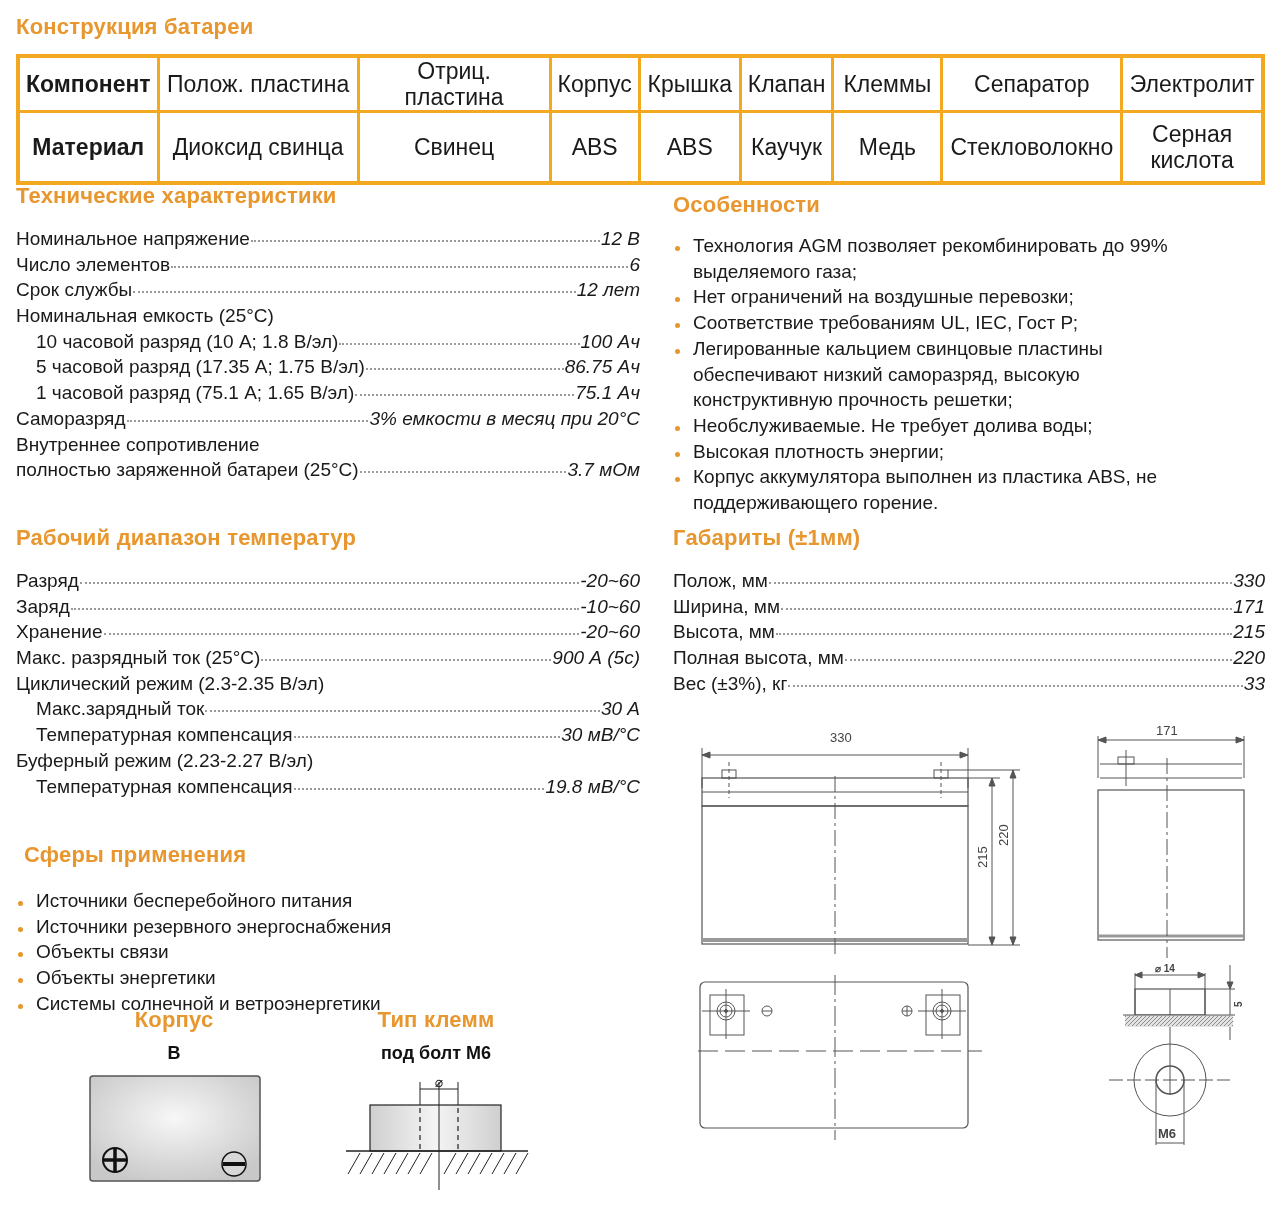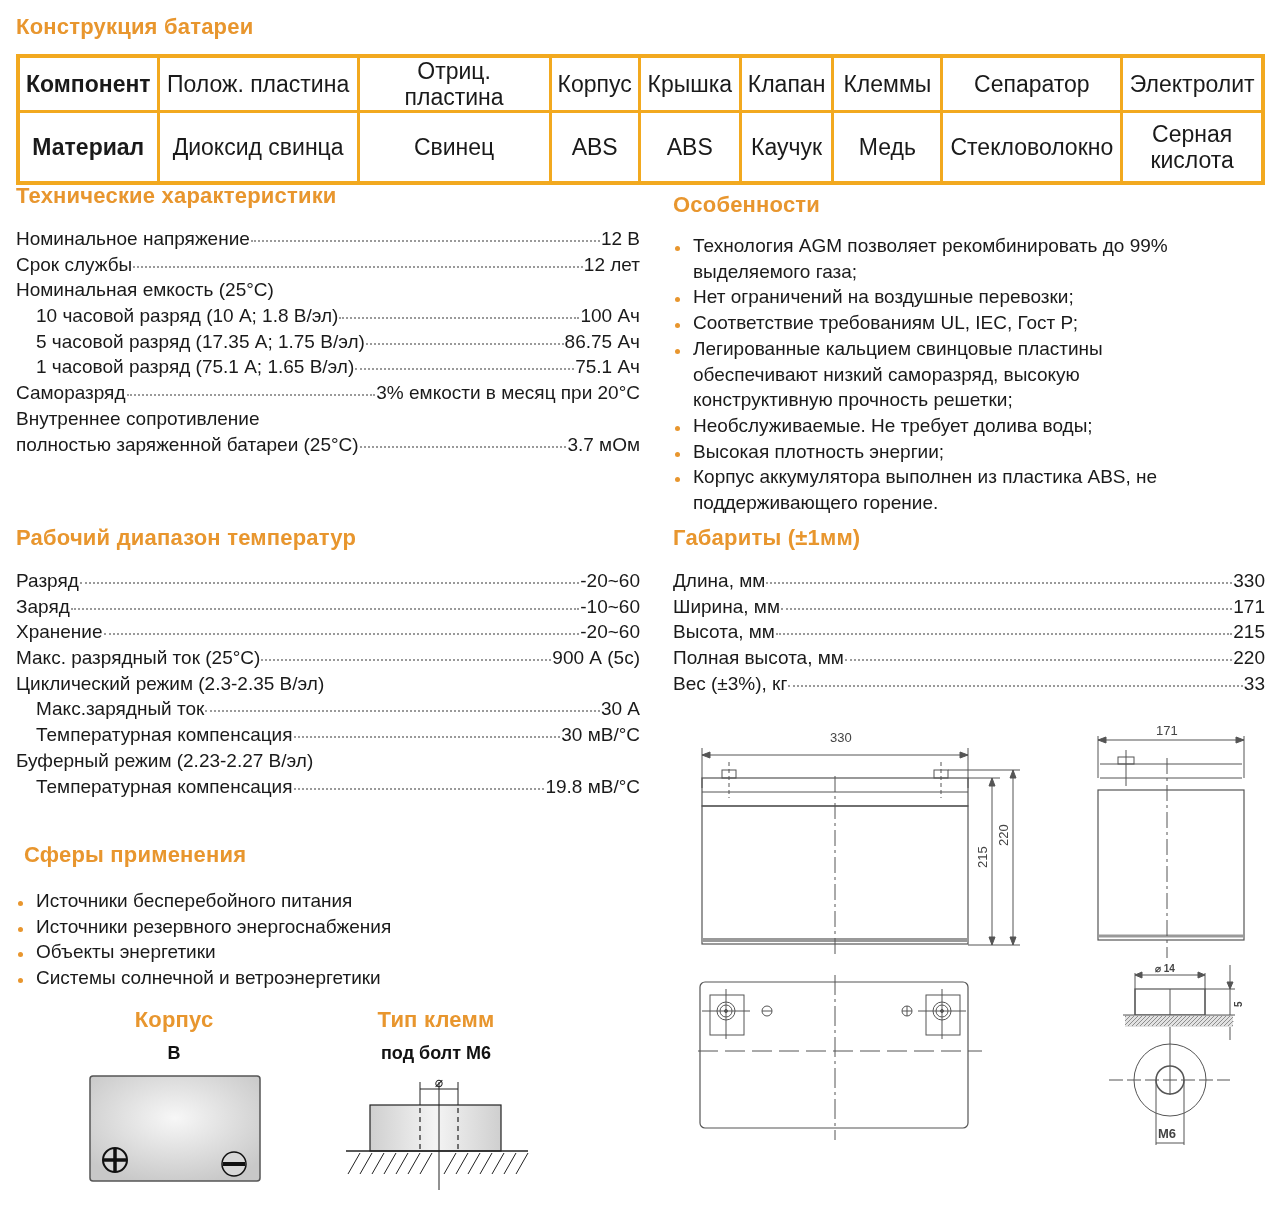--- a/index.html
+++ b/index.html
@@ -30,21 +30,21 @@
 
   
   .spec { position: absolute; font-size: 19px; line-height: 25.7px; }
   .spec-row { display: flex; align-items: baseline; white-space: nowrap; height: 25.7px; }
   .spec-row.indent { padding-left: 20px; }
   .spec-row .k { flex: 0 0 auto; }
   .spec-row .dots {
     flex: 1 1 auto; overflow: hidden; margin: 0 1px; height: 1em;
     border-bottom: 2px dotted #9a9a9a; transform: translateY(-3px);
   }
-  .spec-row .v { flex: 0 0 auto; }
+  .spec-row .v { flex: 0 0 auto; font-style: italic; }
 
   
   ul.blist { position: absolute; list-style: none; font-size: 19px; line-height: 25.7px; }
   ul.blist li { position: relative; padding-left: 20px; }
   ul.blist li .bullet {
     position: absolute; left: 2px; top: 13px; width: 5px; height: 5px;
     background: #e8962e; border-radius: 50%;
   }
 
   .caption-title { text-align: center; }
@@ -82,20 +82,25 @@
   </table>
 
 <div class="abs h-orange" style="left:16px; top:183px;">Технические характеристики</div>
 <div class="spec" style="left:16px; top:226px; width:624px;">
   <div class="spec-row">
       <span class="k">Номинальное напряжение</span>
       <span class="dots"></span>
       <span class="v">12 В</span>
     </div>
   <div class="spec-row">
+      <span class="k">Число элементов</span>
+      <span class="dots"></span>
+      <span class="v">6</span>
+    </div>
+  <div class="spec-row">
       <span class="k">Срок службы</span>
       <span class="dots"></span>
       <span class="v">12 лет</span>
     </div>
   <div class="spec-row">
       <span class="k">Номинальная емкость (25°C)</span>
     </div>
   <div class="spec-row indent">
       <span class="k">10 часовой разряд (10 А; 1.8 В/эл)</span>
       <span class="dots"></span>
@@ -178,21 +183,21 @@
   <div class="spec-row indent">
       <span class="k">Температурная компенсация</span>
       <span class="dots"></span>
       <span class="v">19.8 мВ/°C</span>
     </div>
 </div>
 
 <div class="abs h-orange" style="left:673px; top:525px;">Габариты (±1мм)</div>
 <div class="spec" style="left:673px; top:568px; width:592px;">
   <div class="spec-row">
-      <span class="k">Длина, мм</span>
+      <span class="k">Полож, мм</span>
       <span class="dots"></span>
       <span class="v">330</span>
     </div>
   <div class="spec-row">
       <span class="k">Ширина, мм</span>
       <span class="dots"></span>
       <span class="v">171</span>
     </div>
   <div class="spec-row">
       <span class="k">Высота, мм</span>
@@ -208,20 +213,21 @@
       <span class="k">Вес (±3%), кг</span>
       <span class="dots"></span>
       <span class="v">33</span>
     </div>
 </div>
 
 <div class="abs h-orange" style="left:16px; top:842px;margin-left:8px;">Сферы применения</div>
 <ul class="blist" style="left:16px; top:852px; width:600px;margin-top:36px;">
   <li><span class="bullet"></span><span>Источники бесперебойного питания</span></li>
   <li><span class="bullet"></span><span>Источники резервного энергоснабжения</span></li>
+  <li><span class="bullet"></span><span>Объекты связи</span></li>
   <li><span class="bullet"></span><span>Объекты энергетики</span></li>
   <li><span class="bullet"></span><span>Системы солнечной и ветроэнергетики</span></li>
 </ul>
 
 <div class="abs caption-title h-orange" style="left:94px; top:1007px; width:160px;">Корпус</div>
 <div class="abs caption-sub" style="left:94px; top:1043px; width:160px;">B</div>
 <svg class="abs" style="left:88px; top:1074px;" width="174" height="110" viewBox="0 0 174 110">
   <defs>
     <radialGradient id="caseg" cx="50%" cy="40%" r="65%">
       <stop offset="0%" stop-color="#f7f7f7"></stop>

